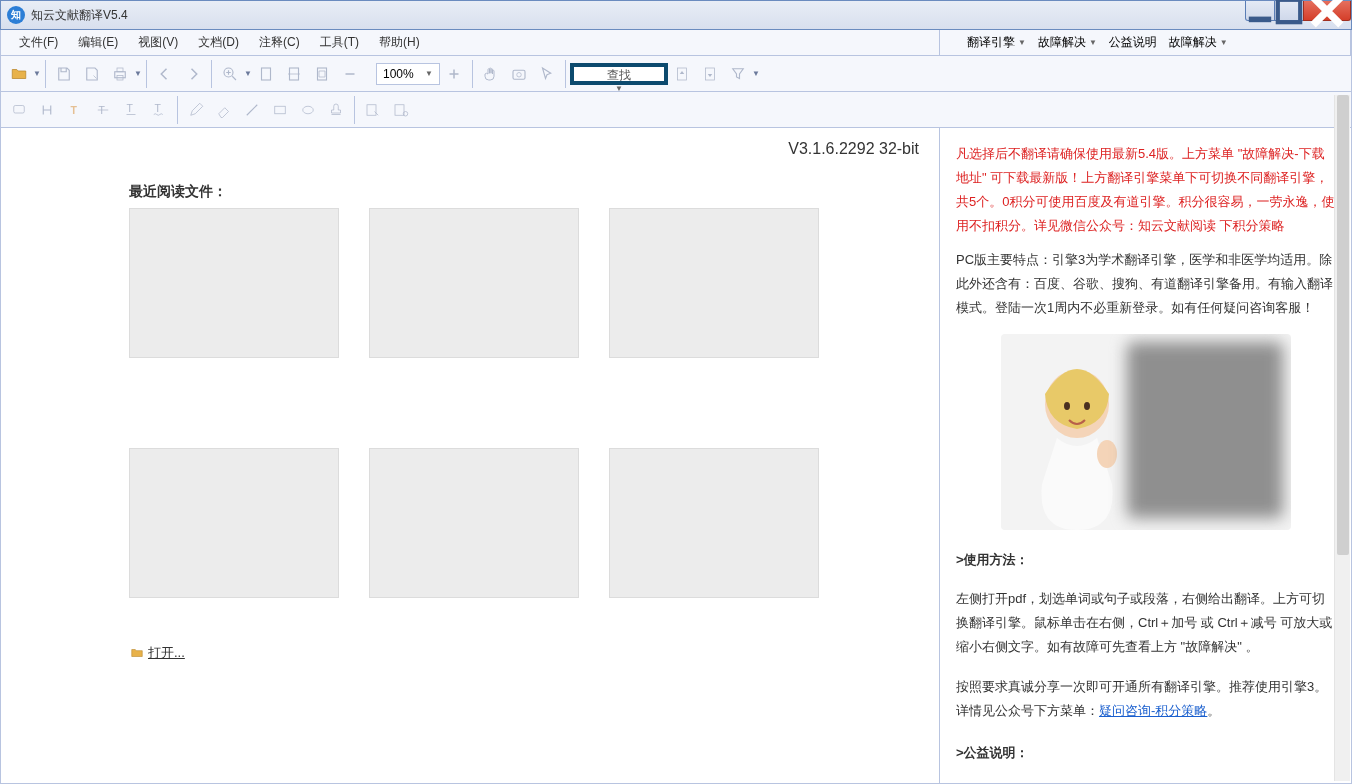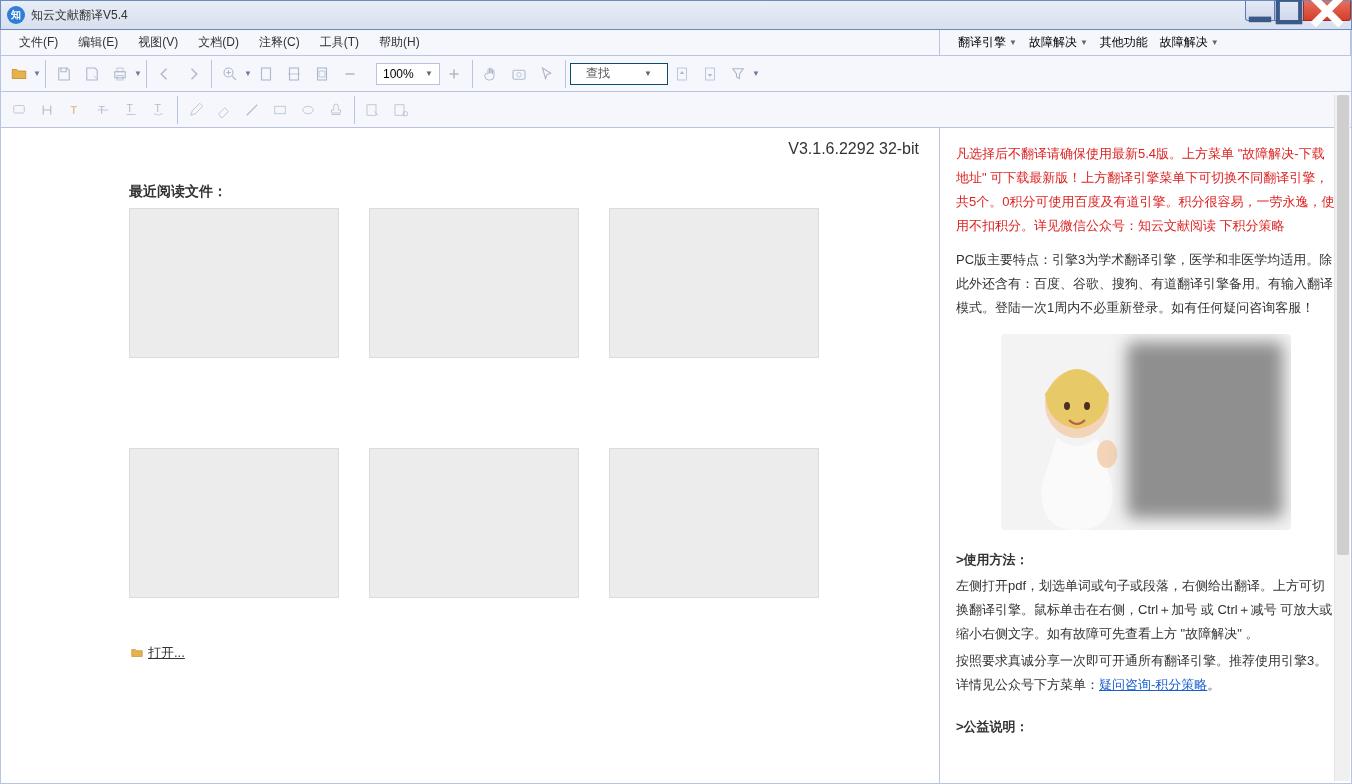--- a/index.html
+++ b/index.html
@@ -16,47 +16,47 @@
 .menubar { height: 26px; background: #f5f7fc; border: 1px solid #b8c4e0; border-top: none; display: flex; align-items: center; padding: 0 8px; font-size: 12px; color: #333; }
 .menu-item { padding: 3px 10px; cursor: default; }
 
 .toolbar-row { height: 36px; background: #f5f7fc; border: 1px solid #b8c4e0; border-top: none; display: flex; align-items: center; padding: 0 4px; }
 .tb-sep { width: 1px; height: 28px; background: #b8c4e0; margin: 0 4px; }
 .tb-btn { width: 28px; height: 28px; display: flex; align-items: center; justify-content: center; color: #6b7a9b; cursor: default; position: relative; }
 .tb-btn.disabled { opacity: 0.5; }
 .tb-btn svg { width: 18px; height: 18px; }
 .tb-dd { width: 8px; height: 28px; display: flex; align-items: center; justify-content: center; color: #6b7a9b; font-size: 8px; }
 .zoom-box { width: 64px; height: 22px; border: 1px solid #b8c4e0; background: #fff; font-size: 12px; display: flex; align-items: center; padding: 0 6px; justify-content: space-between; margin-left: 12px; }
-.search-box { width: 98px; height: 22px; border: 1px solid #0c4a6e; background: #fff; font-size: 12px; display: flex; align-items: center; padding: 0 15px; justify-content: space-between; color: #555; }
+.search-box { width: 98px; height: 22px; border: 4px solid #0c4a6e; background: #fff; font-size: 12px; display: flex; align-items: center; padding: 0 6px; justify-content: space-between; color: #555; flex-direction: column; }
 
 .main-wrap { display: flex; height: calc(784px - 30px - 26px - 36px - 36px); border: 1px solid #b8c4e0; border-top: none; }
 .left-pane { flex: 1; position: relative; background: #fff; overflow: hidden; }
 .version-tag { position: absolute; top: 12px; right: 20px; font-size: 16px; color: #333; }
 .recent-title { position: absolute; top: 55px; left: 128px; font-size: 14px; font-weight: bold; color: #333; }
 .thumbs { position: absolute; top: 80px; left: 128px; display: grid; grid-template-columns: repeat(3, 210px); grid-template-rows: repeat(2, 150px); gap: 90px 30px; }
 .thumb { background: #ececec; border: 1px solid #dcdcdc; }
 .open-link { position: absolute; top: 516px; left: 128px; font-size: 13px; color: #333; display: flex; align-items: center; gap: 3px; text-decoration: underline; }
 
 .right-pane { width: 412px; border-left: 1px solid #b8c4e0; display: flex; flex-direction: column; background: #fff; }
 .rm-item { padding: 3px 6px; display: flex; align-items: center; gap: 3px; }
 .rm-item .dd { font-size: 8px; color: #666; }
 .right-content { flex: 1; padding: 14px 16px; font-size: 13px; line-height: 1.85; color: #333; overflow-y: auto; position: relative; }
 .notice-red { color: #d22; }
 .section-title { font-weight: bold; margin-top: 18px; }
-.section-text { margin-top: 2px; }
+.section-text { margin-top: 15px; }
 .link { color: #1a5fce; text-decoration: underline; }
 .qr-block { margin: 14px 0 8px; display: flex; justify-content: center; }
 .qr-img { width: 290px; height: 196px; background: #f3f3f3; border-radius: 4px; position: relative; overflow: hidden; }
 .person { position: absolute; left: 6px; bottom: 0; width: 140px; height: 176px; }
 .qr-blur { position: absolute; right: 8px; top: 8px; width: 156px; height: 176px; background: #8f8f8f; filter: blur(8px); border-radius: 6px; }
 .scrollbar-right { position: absolute; right: 2px; top: 95px; width: 16px; height: calc(100% - 98px); background: #f0f0f0; border-left: 1px solid #e4e4e4; }
 .scrollbar-right .thumb-s { position: absolute; top: 0; left: 2px; width: 12px; height: 460px; background: #cfcfcf; border-radius: 2px; }
 
 
-.right-menu-wrap { position: absolute; right: 1px; top: 30px; width: 412px; height: 26px; background: #f5f7fc; border: 1px solid #b8c4e0; border-top: none; border-left: 1px solid #b8c4e0; display: flex; align-items: center; padding: 0 12px; font-size: 12px; z-index: 5; }
+.right-menu-wrap { position: absolute; right: 1px; top: 30px; width: 412px; height: 26px; background: #f5f7fc; border: 1px solid #b8c4e0; border-top: none; border-left: 1px solid #b8c4e0; display: flex; align-items: center; padding: 0 21px; font-size: 12px; z-index: 5; }
 </style>
 </head>
 <body>
 
 <div class="titlebar">
   <div class="app-icon">知</div>
   <div class="title">知云文献翻译V5.4</div>
   <div class="win-controls">
     <div class="win-btn min">
         <svg viewBox="0 0 10 10">
@@ -90,21 +90,21 @@
   <div class="grip"></div>
   <div class="rm-item">
       <span>翻译引擎</span>
       <span class="dd">▼</span>
     </div>
   <div class="rm-item">
       <span>故障解决</span>
       <span class="dd">▼</span>
     </div>
   <div class="rm-item">
-      <span>其他功能</span>
+      <span>公益说明</span>
     </div>
   <div class="rm-item">
       <span>故障解决</span>
       <span class="dd">▼</span>
     </div>
 </div>
 
 <div class="toolbar-row">
   <div class="tb-btn">
       <svg viewBox="0 0 24 24">

